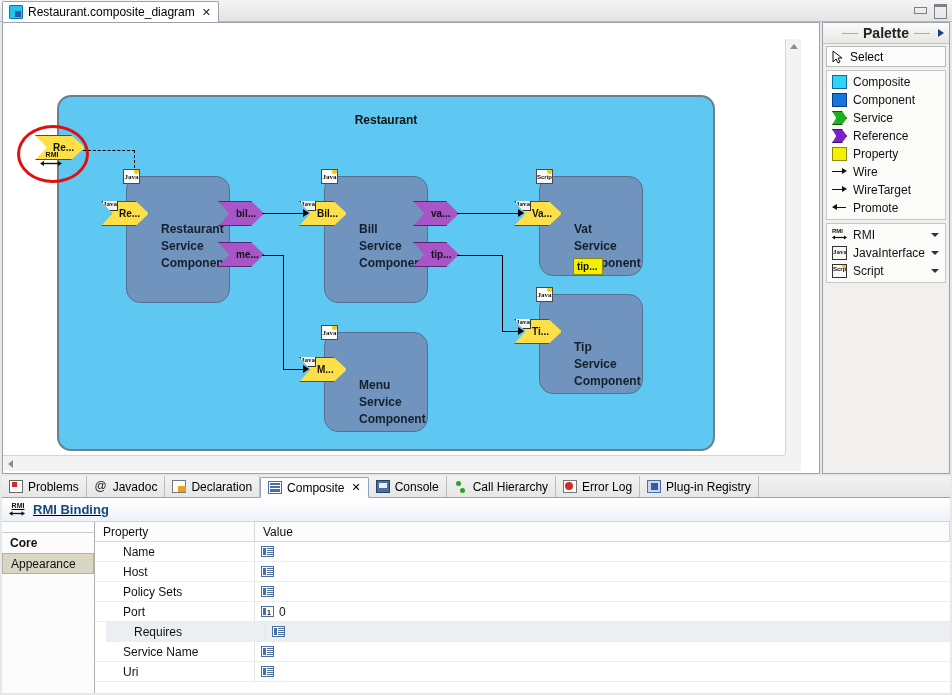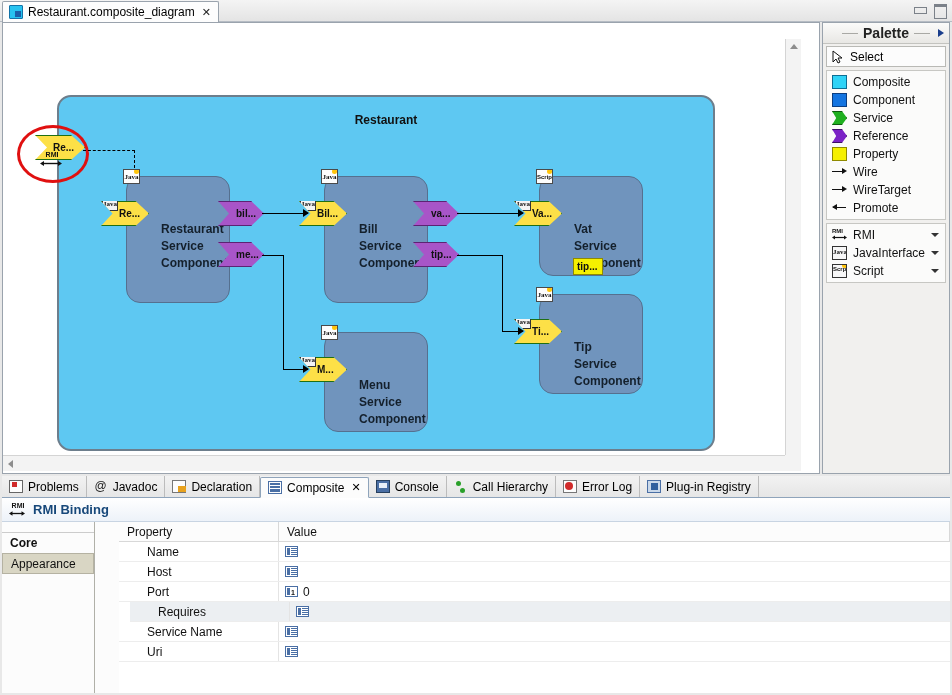--- a/index.html
+++ b/index.html
@@ -256,24 +256,25 @@
   .view-tab.active {
     background: #fcfcfc; border: 1px solid #8fa4bb; border-bottom: 1px solid #fcfcfc;
     margin-bottom: -1px; border-radius: 2px 2px 0 0;
   }
   .view-tab .vt-close { font-size: 11px; padding-left: 2px; }
 
   .prop-header {
     height: 24px; display: flex; align-items: center; gap: 6px; padding-left: 7px;
     background: linear-gradient(to bottom,#ffffff,#edf2f9);
     border-bottom: 1px solid #c8d4e2;
+    text-decoration: underline;
   }
   .prop-header-title { font-size: 13px; font-weight: bold; color: #17487a; }
 
-  .prop-body { display: flex; height: 171px; gap: 24px; }
+  .prop-body { display: flex; height: 171px; }
   .prop-tabs {
     width: 93px; background: #fcfcfc; border-right: 1px solid #b0b0a8;
     padding-top: 10px;
   }
   .prop-tab {
     height: 21px; display: flex; align-items: center; padding-left: 8px;
     font-size: 12px; color: #111; cursor: pointer;
   }
   .prop-tab.active { background: #fcfcfc; font-weight: bold; border-top: 1px solid #ccc; }
   .prop-tab.inactive { background: #d9d6c4; border: 1px solid #b5b2a2; }
@@ -657,20 +658,27 @@
           </div>
         </div>
         <div class="pt-row">
           <div class="pt-cell-prop">Host</div>
           <div class="pt-cell-val">
             <span class="val-icon"></span>
             <span></span>
           </div>
         </div>
         <div class="pt-row">
+          <div class="pt-cell-prop">Policy Sets</div>
+          <div class="pt-cell-val">
+            <span class="val-icon"></span>
+            <span></span>
+          </div>
+        </div>
+        <div class="pt-row">
           <div class="pt-cell-prop">Port</div>
           <div class="pt-cell-val">
             <span class="val-icon num"></span>
             <span>0</span>
           </div>
         </div>
         <div class="pt-row highlight">
           <div class="pt-cell-prop">Requires</div>
           <div class="pt-cell-val">
             <span class="val-icon"></span>

